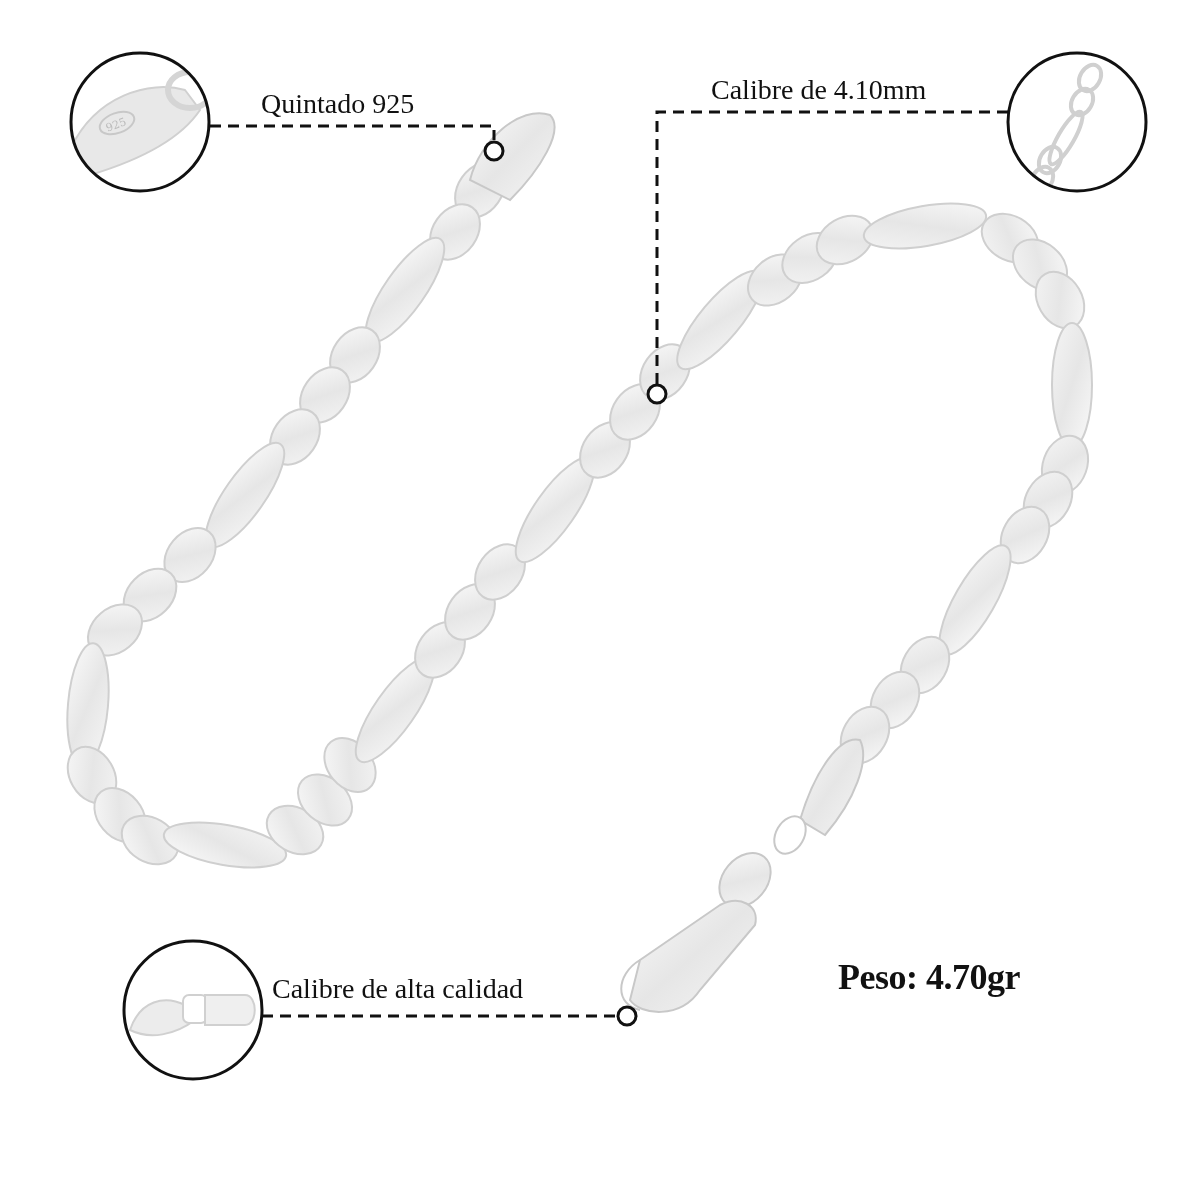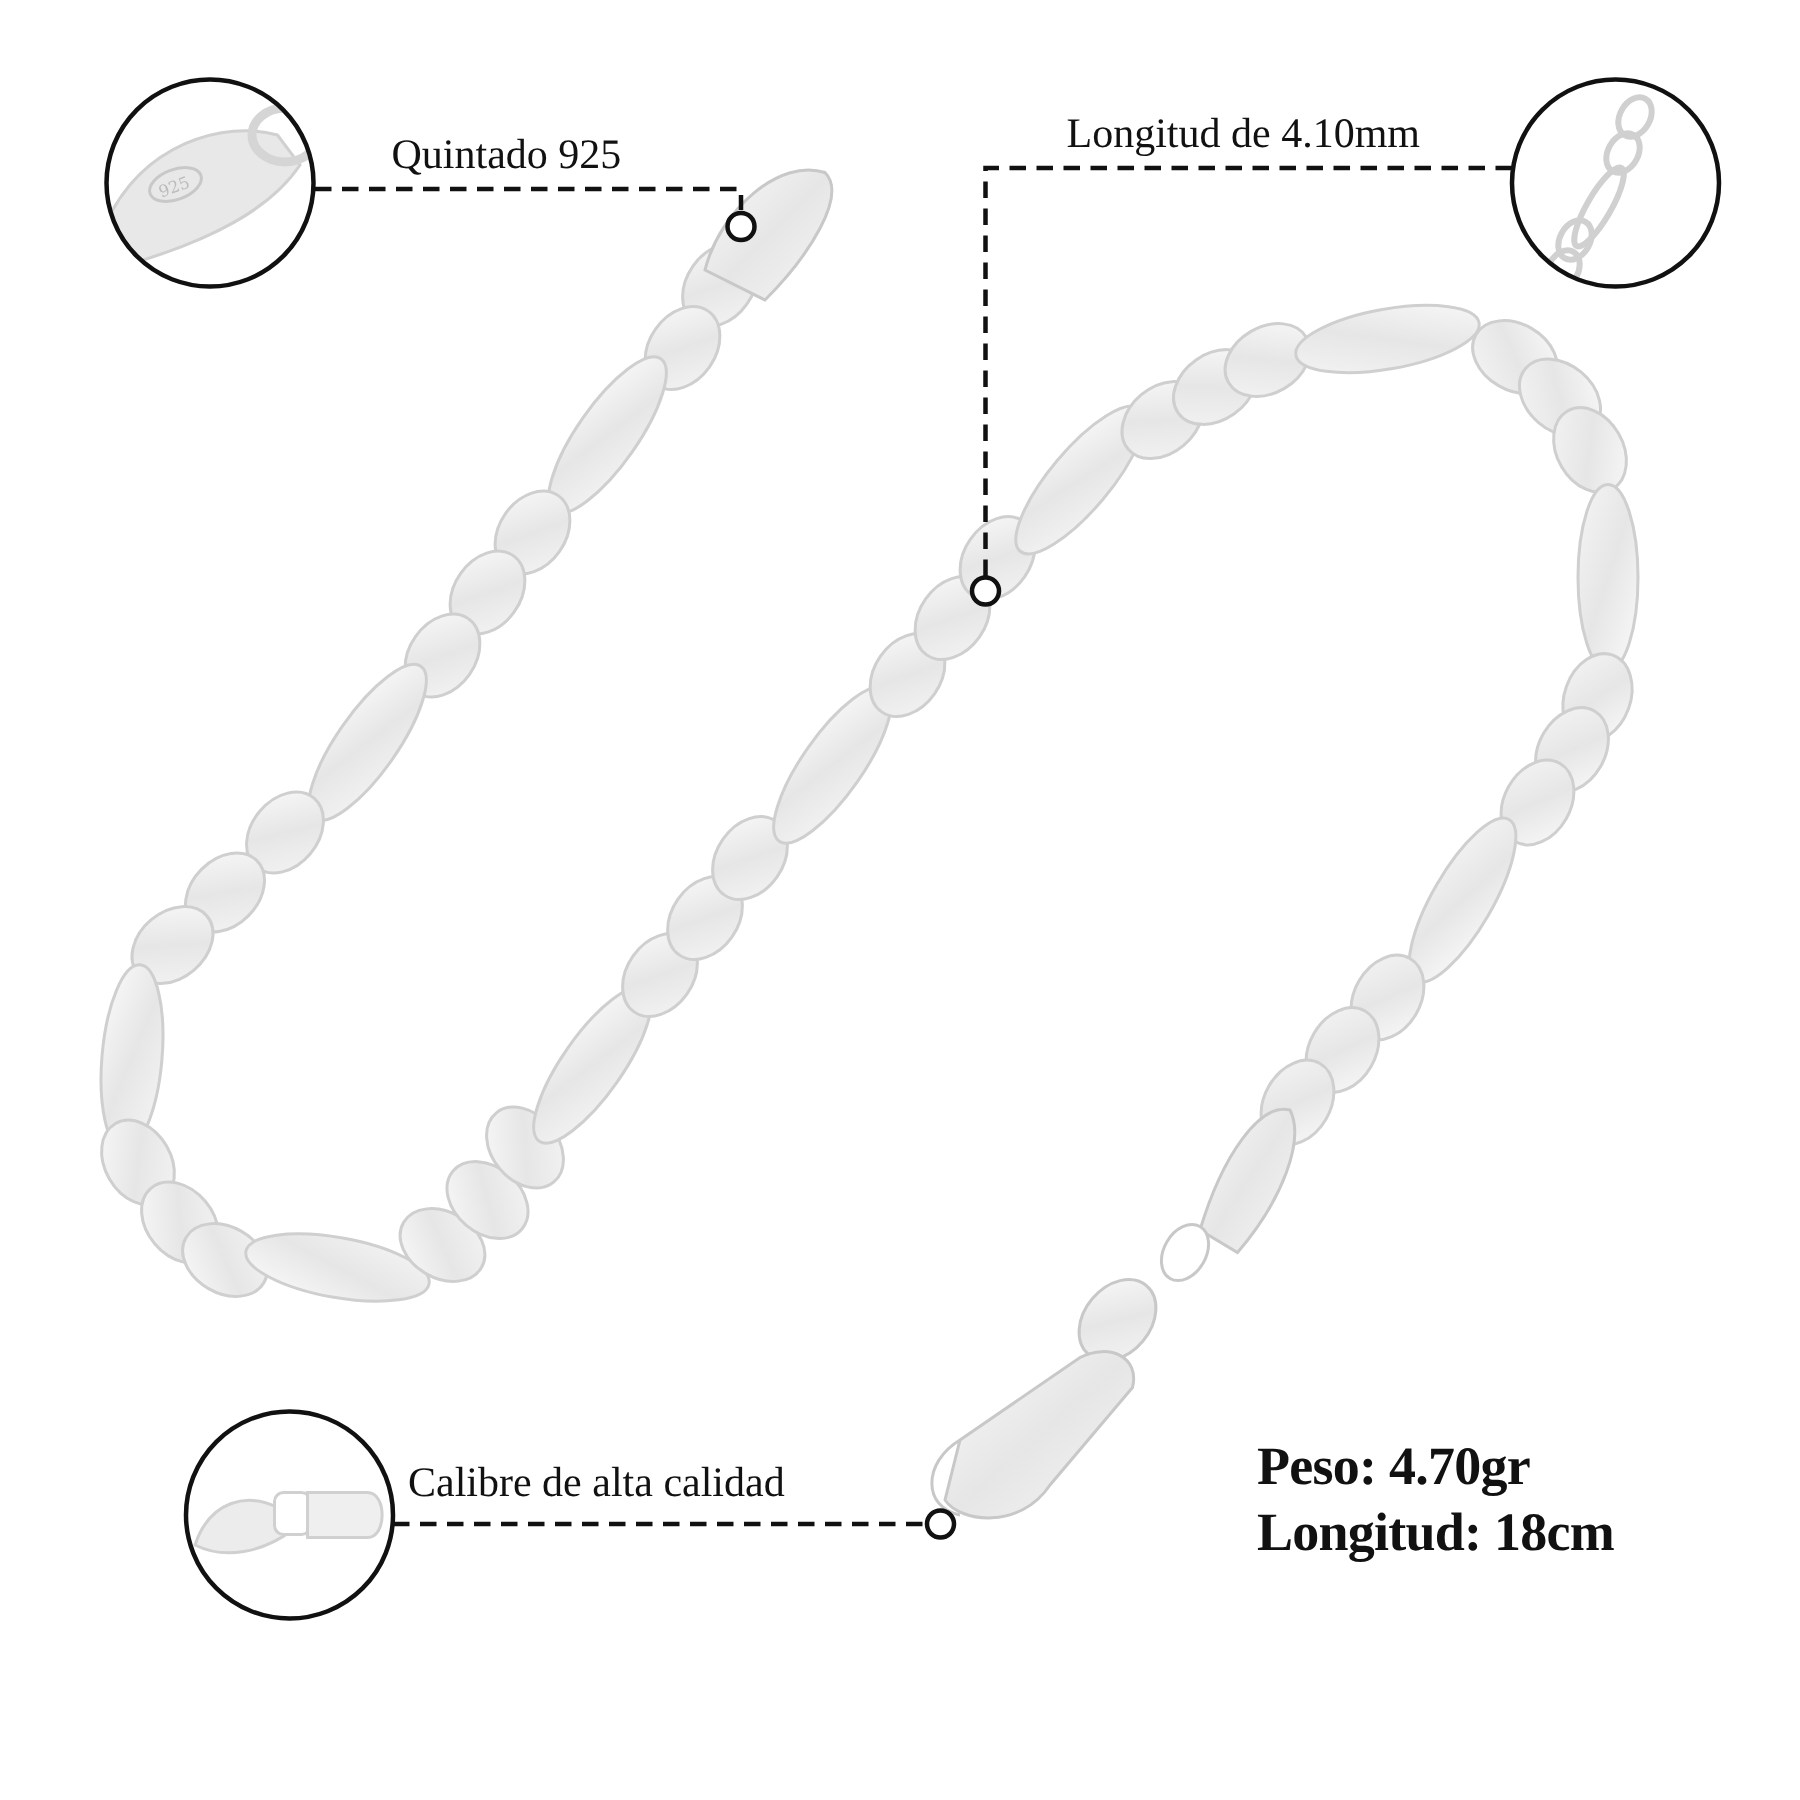--- a/index.html
+++ b/index.html
@@ -143,20 +143,19 @@
         <rect x="123" y="940" width="140" height="140" fill="#fff"></rect>
         <path d="M130 1030 C140 1000 165 995 185 1005 L195 1020 C175 1035 150 1040 130 1030 Z" fill="#ececec" stroke="#d0d0d0" stroke-width="2"></path>
         <rect x="183" y="995" width="24" height="28" rx="6" fill="#fff" stroke="#d0d0d0" stroke-width="2"></rect>
         <path d="M205 995 L245 995 C258 995 258 1025 245 1025 L205 1025 Z" fill="#efefef" stroke="#d0d0d0" stroke-width="2"></path>
       </g>
       <circle cx="193" cy="1010" r="69" fill="none" stroke="#111" stroke-width="3"></circle>
     </g>
   </svg>
 
   <div class="label lbl-quintado">Quintado 925</div>
-  <div class="label lbl-calibre">Longitud de 4.10mm</div>
+  <div class="label lbl-calibre">Calibre de 4.10mm</div>
   <div class="label lbl-broche">Calibre de alta calidad</div>
 
   <div class="specs">
     <div>Peso: 4.70gr</div>
-    <div>Longitud: 18cm</div>
   </div>
 </div>
 
 </body></html>

